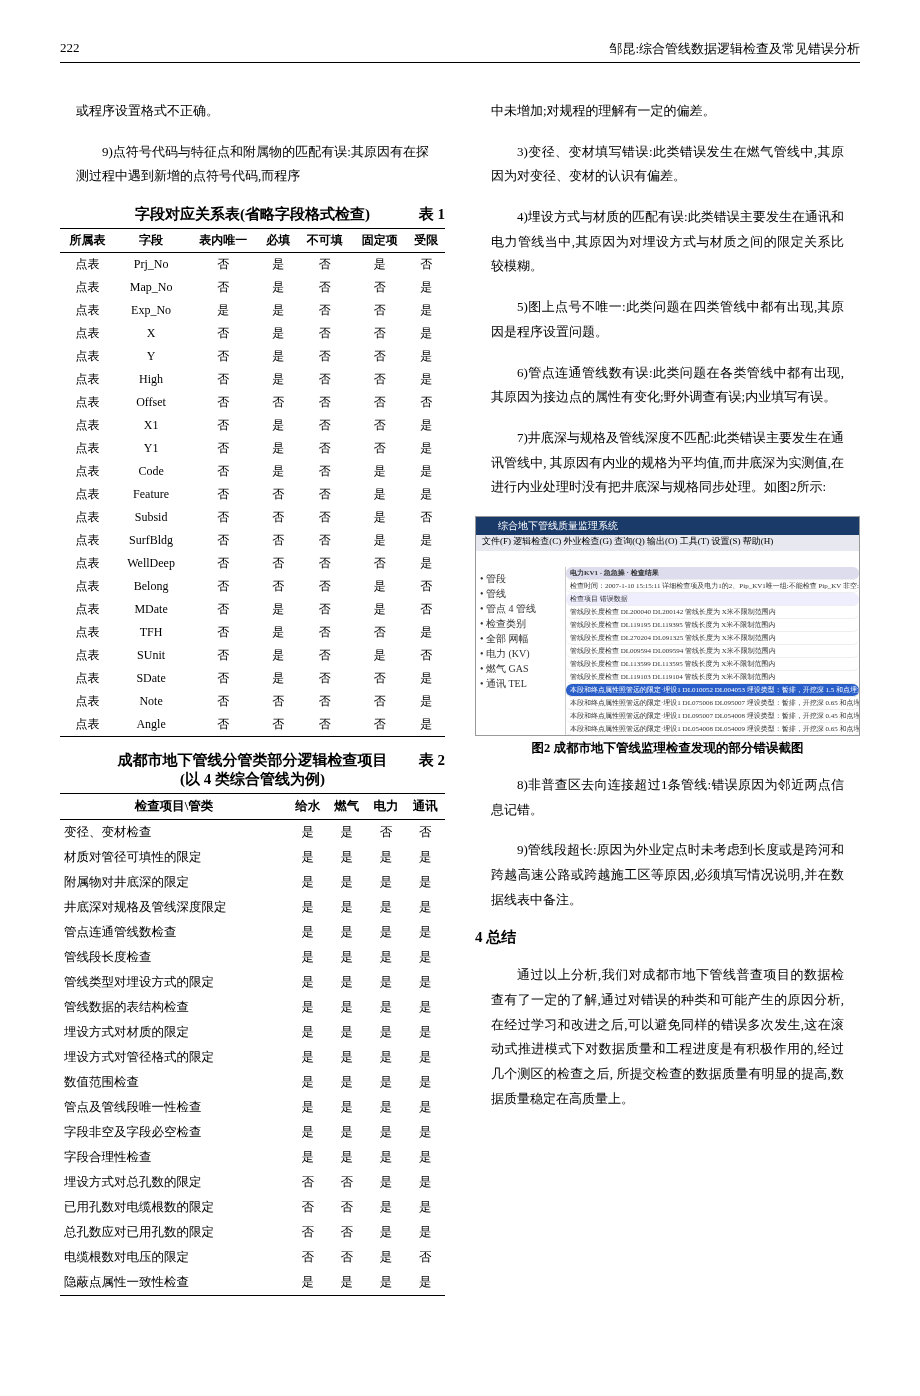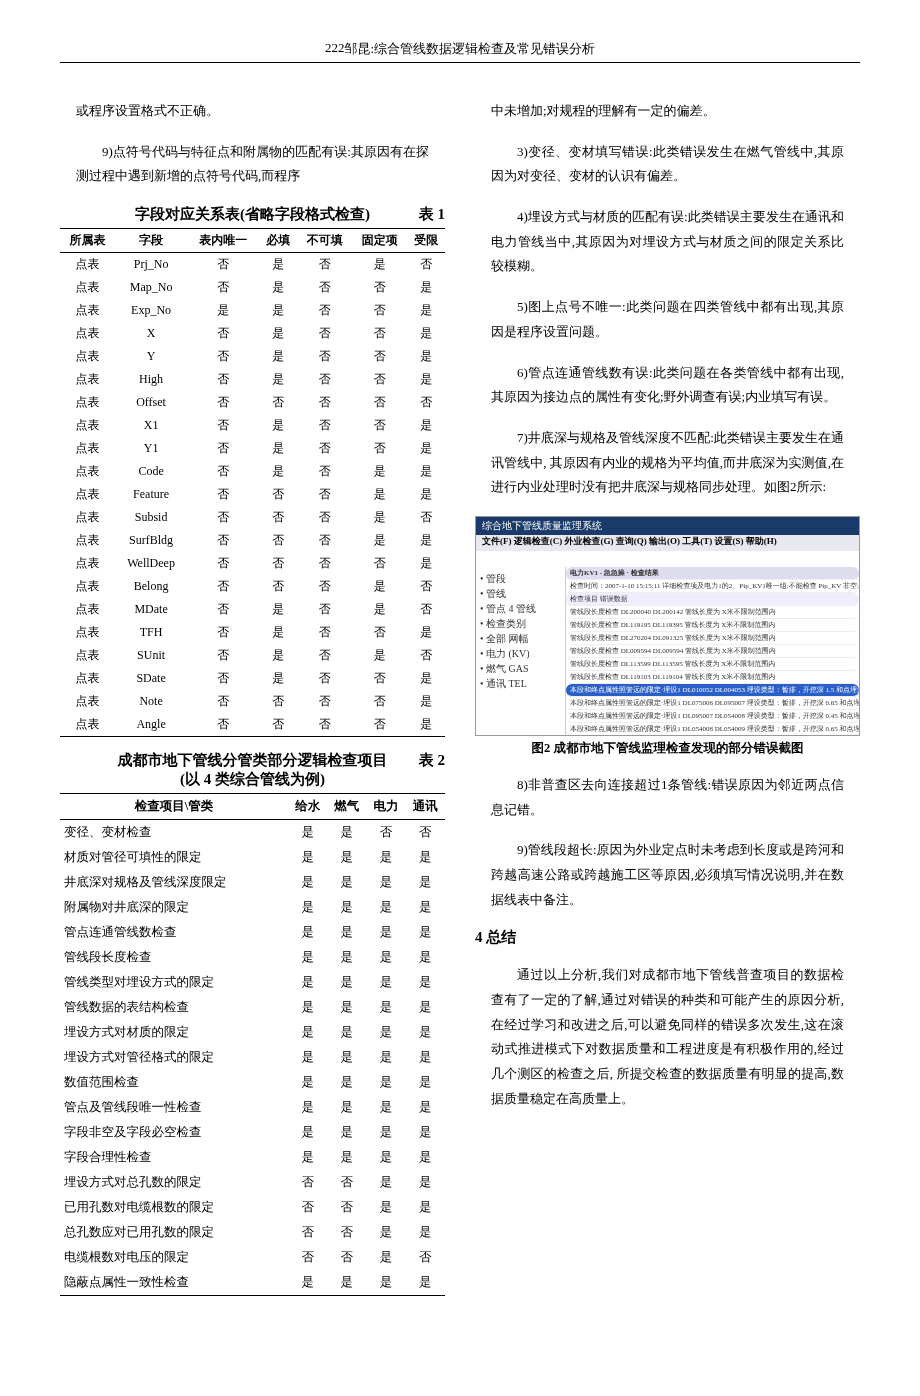--- a/index.html
+++ b/index.html
@@ -7,21 +7,21 @@
     font-family: "SimSun", "宋体", serif;
     font-size: 13px;
     color: #000;
     background: #fff;
     width: 920px;
     margin: 0 auto;
     padding: 40px 60px 40px 60px;
   }
   .page-header {
     display: flex;
-    justify-content: center;
+    justify-content: space-between;
     border-bottom: 1px solid #000;
     padding-bottom: 4px;
     margin-bottom: 20px;
     font-size: 13px;
   }
   .two-col {
     display: flex;
     gap: 30px;
   }
   .col {
@@ -83,26 +83,26 @@
     height: 220px;
     border: 1px solid #999;
     background: linear-gradient(180deg,#1a3a6a 0 18px,#e8e8f0 18px 34px,#fff 34px);
     margin: 6px 0 4px 0;
     position: relative;
     font-size: 9px;
     color: #333;
     overflow: hidden;
   }
   .fig-placeholder .titlebar {
-    position:absolute; top:0; left:0; right:0; height:18px;
+    position:absolute; top:0; left:16px; right:0; height:18px;
     color:#fff; padding:2px 6px; font-size:10px;
   }
   .fig-placeholder .menubar {
     position:absolute; top:18px; left:0; right:0; height:16px;
-    padding:0 6px; font-size:9px; color:#000;font-weight:bold;
+    padding:0 6px; font-size:9px; color:#000;
   }
   .fig-placeholder .sidebar {
     position:absolute; top:50px; left:0; width:90px; bottom:0;
     border-right:1px solid #ccc; background:#fff; padding:4px;
     font-size:10px; line-height:1.5;
   }
   .fig-placeholder .main {
     position:absolute; top:50px; left:90px; right:0; bottom:0;
     background:#fff;
   }
@@ -370,28 +370,28 @@
             <td>否</td>
           </tr>
           <tr>
             <td class="label">材质对管径可填性的限定</td>
             <td>是</td>
             <td>是</td>
             <td>是</td>
             <td>是</td>
           </tr>
           <tr>
+            <td class="label">附属物对井底深的限定</td>
+            <td>是</td>
+            <td>是</td>
+            <td>是</td>
+            <td>是</td>
+          </tr>
+          <tr>
             <td class="label">井底深对规格及管线深度限定</td>
-            <td>是</td>
-            <td>是</td>
-            <td>是</td>
-            <td>是</td>
-          </tr>
-          <tr>
-            <td class="label">附属物对井底深的限定</td>
             <td>是</td>
             <td>是</td>
             <td>是</td>
             <td>是</td>
           </tr>
           <tr>
             <td class="label">管点连通管线数检查</td>
             <td>是</td>
             <td>是</td>
             <td>是</td>

